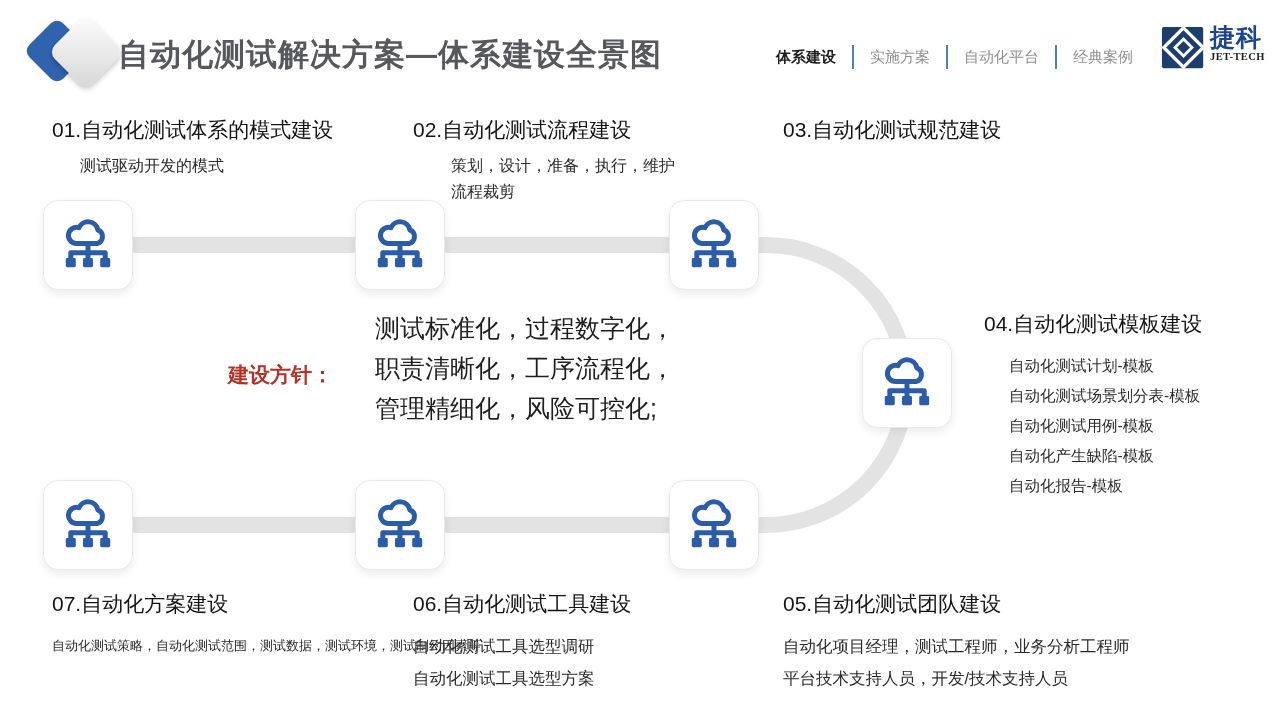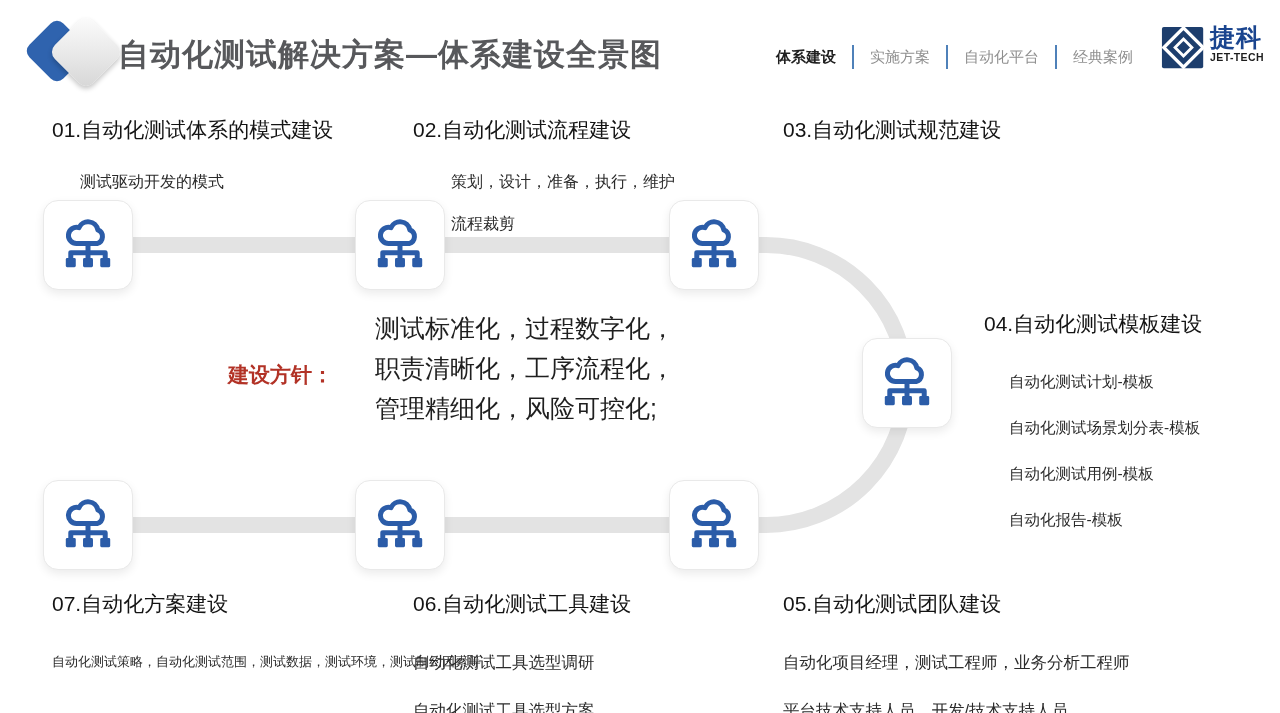--- a/index.html
+++ b/index.html
@@ -13,37 +13,37 @@
   .mark-gray { left:59px; top:25px; width:54px; height:54px; border-radius:10px; transform:rotate(45deg);
                background:linear-gradient(135deg,#fdfdfd 0%,#ececec 45%,#d5d5d5 100%);
                box-shadow:2px 2px 5px rgba(0,0,0,.22); }
   .title { position:absolute; left:118px; top:34px; font-size:31px; font-weight:bold; color:#57585b; letter-spacing:1px; white-space:nowrap; }
 
   .nav { position:absolute; left:776px; top:45px; display:flex; align-items:center; white-space:nowrap; }
   .nav-item { font-size:15px; color:#8f8f8f; cursor:default; }
   .nav-item.active { color:#1f1f1f; font-weight:bold; }
   .nav-sep { width:2px; height:24px; background:#4f81b9; margin:0 16px; }
 
-  .logo { position:absolute; left:1160px; top:25px; display:flex; align-items:flex-start; }
+  .logo { position:absolute; left:1160px; top:25px; display:flex; align-items:flex-start;font-family:Liberation Serif, serif; }
   .logo-text { margin-left:3px; }
   .logo-name { font-size:25px; font-weight:bold; color:#1a458f; line-height:25px; letter-spacing:1px; }
   .logo-sub { font-size:10.5px; font-weight:bold; color:#1d1d1d; letter-spacing:0.4px; margin-top:1px; }
 
   
   .connector { position:absolute; left:0; top:0; }
 
   
   .card { position:absolute; width:90px; height:90px; background:#fff; border:1px solid #e9e9e9; border-radius:15px;
           box-shadow:0 4px 10px rgba(0,0,0,.08); display:flex; align-items:center; justify-content:center; }
   .card svg { display:block; margin-top:-2px; }
 
   
   .step-head { position:absolute; font-size:21px; font-weight:500; color:#141414; white-space:nowrap; }
   .detail { position:absolute; font-size:16px; color:#2b2b2b; }
-  .detail div { white-space:nowrap;margin-top:16px; }
+  .detail div { white-space:nowrap; }
   .lh26 div { line-height:26px; }
   .lh29 div { line-height:29px; }
   .lh30 div { line-height:30px; font-size:15.5px; }
   .lh32 div { line-height:32px; font-size:16.5px; }
   .wrap { white-space:normal; line-height:32px; font-size:13px; }
 
   
   .policy-label { position:absolute; left:228px; top:361px; font-size:21px; font-weight:bold; color:#b23226; white-space:nowrap; }
   .policy-lines { position:absolute; left:375px; top:308px; font-size:25px; font-weight:500; color:#1f1f1f; }
   .policy-lines div { line-height:40px; white-space:nowrap; }
@@ -142,20 +142,21 @@
     <div>流程裁剪</div>
   </div>
 
   <div class="step-head" style="left:783px;top:116px"><span>03.</span><span>自动化测试规范建设</span></div>
 
   <div class="step-head" style="left:984px;top:310px"><span>04.</span><span>自动化测试模板建设</span></div>
   <div class="detail lh30" style="left:1009px;top:351px">
     <div>自动化测试计划-模板</div>
     <div>自动化测试场景划分表-模板</div>
     <div>自动化测试用例-模板</div>
+    <div>自动化产生缺陷-模板</div>
     <div>自动化报告-模板</div>
   </div>
 
   <div class="step-head" style="left:783px;top:590px"><span>05.</span><span>自动化测试团队建设</span></div>
   <div class="detail lh32" style="left:783px;top:630px">
     <div>自动化项目经理，测试工程师，业务分析工程师</div>
     <div>平台技术支持人员，开发/技术支持人员</div>
   </div>
 
   <div class="step-head" style="left:413px;top:590px"><span>06.</span><span>自动化测试工具建设</span></div>

